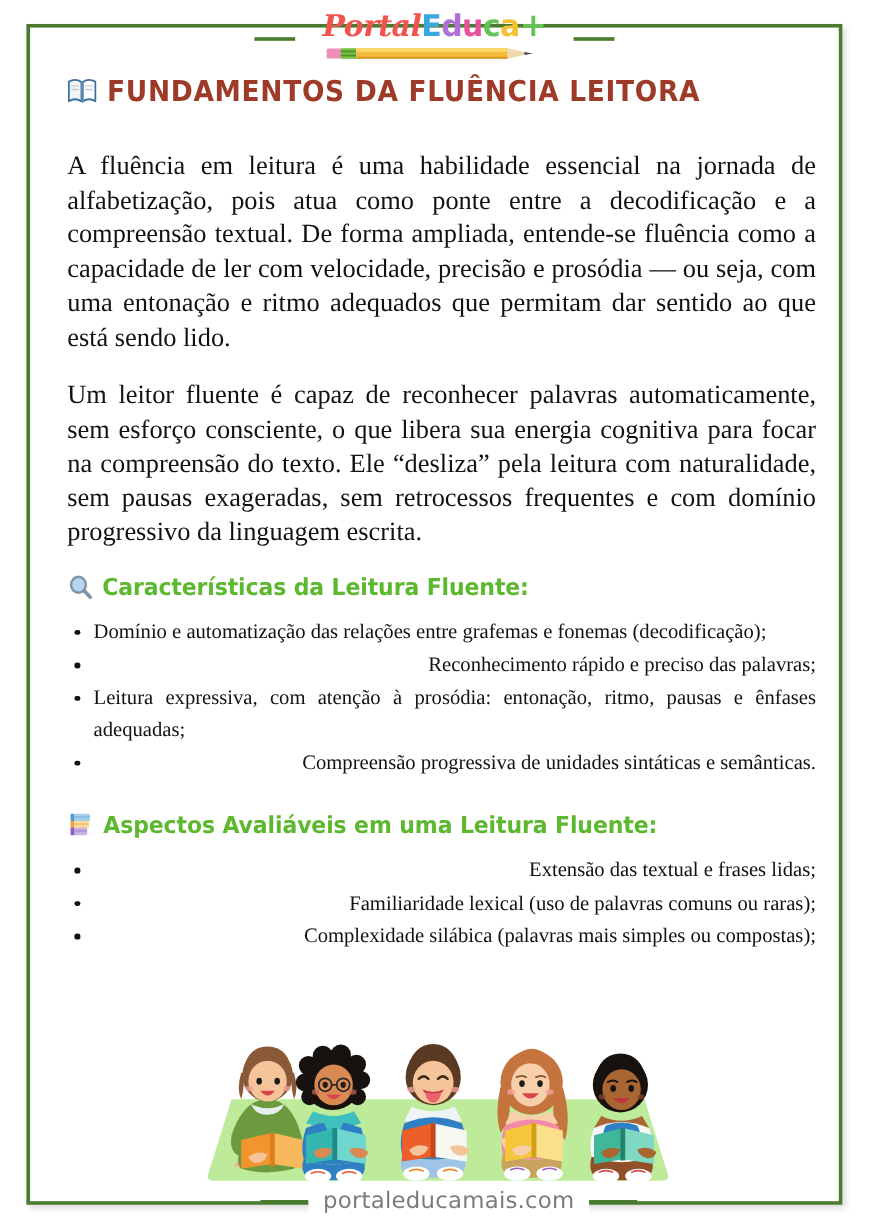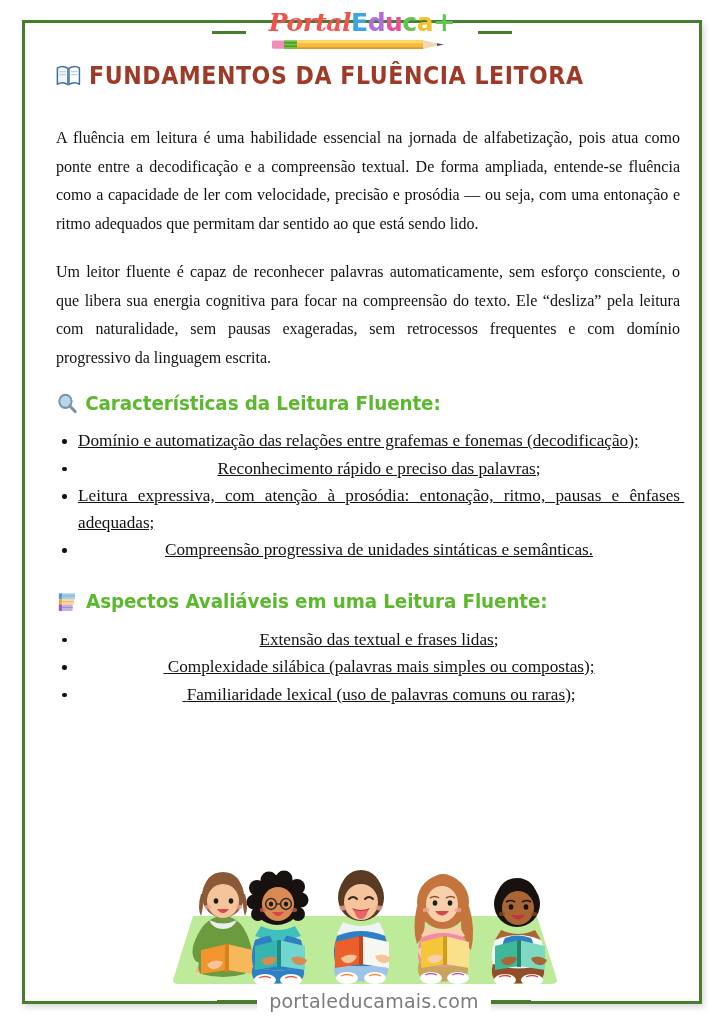--- a/index.html
+++ b/index.html
@@ -96,21 +96,21 @@
     display:flex;
     align-items:center;
     gap:9px;
     margin-bottom:34px;
     transform:scaleX(0.92);
     transform-origin:left center;
   }
   .doc-title .title-text { white-space:nowrap; }
 
   p.para {
-    font-size:16px;
+    font-size:22px;
     line-height:28.5px;
     text-align:justify;
     color:#14110f;
     margin-bottom:20px;
     hyphens:none;
   }
 
   .section-head {
     display:flex;
     align-items:center;
@@ -134,31 +134,30 @@
   }
   ul.blist li {
     position:relative;
     padding-left:22px;
     font-size:17.2px;
     line-height:26.5px;
     text-align:justify;
     color:#14110f;
     margin-bottom:1px;
     white-space:pre-wrap;
-    text-decoration:underline;
   }
   ul.blist li::before {
     content:"";
     position:absolute;
     left:6px; top:11px;
     width:4.5px; height:4.5px;
     border-radius:50%;
     background:#14110f;
   }
-  ul.blist li.nowrapline { text-align:center; }
+  ul.blist li.nowrapline { text-align:right; }
 
   
   .illustration {
     position:absolute;
     left:165px; bottom:35px;
     width:400px; height:135px;
     z-index:5;
   }
 
   
@@ -256,22 +255,22 @@
       <rect x="6.2" y="11.2" width="13" height="1.1" fill="#f3b964"></rect>
       <rect x="3" y="14.8" width="3.6" height="6.2" rx="0.7" fill="#8a5fc0"></rect>
       <rect x="6.2" y="14.8" width="11.5" height="6.2" rx="0.9" fill="#c6b0e4"></rect>
       <rect x="6.2" y="16.9" width="11.5" height="1.1" fill="#a98ad3"></rect>
     </svg>
     <span class="head-text">Aspectos Avaliáveis em uma Leitura Fluente:</span>
   </h2>
 
   <ul class="blist">
     <li class="nowrapline">Extensão das textual e frases lidas;</li>
+    <li class="nowrapline"> Familiaridade lexical (uso de palavras comuns ou raras);</li>
     <li class="nowrapline"> Complexidade silábica (palavras mais simples ou compostas);</li>
-    <li class="nowrapline"> Familiaridade lexical (uso de palavras comuns ou raras);</li>
   </ul>
 </div>
 
 <svg class="illustration" viewBox="0 0 400 135">
 
   <path d="M28 62 L372 62 L392 126 Q392 130 386 130 L14 130 Q8 130 8 126 Z" fill="#bdeb9a"></path>
 
   <g>
     <path d="M30 118 q4 -10 12 -9 q5 1 6 6 q1 5 -4 6 z" fill="#f0b98e"></path>
     <path d="M28 92 q10 -30 30 -30 q20 0 28 30 q3 12 -4 16 q-26 7 -50 0 q-6 -4 -4 -16 z" fill="#6b9a3f"></path>

